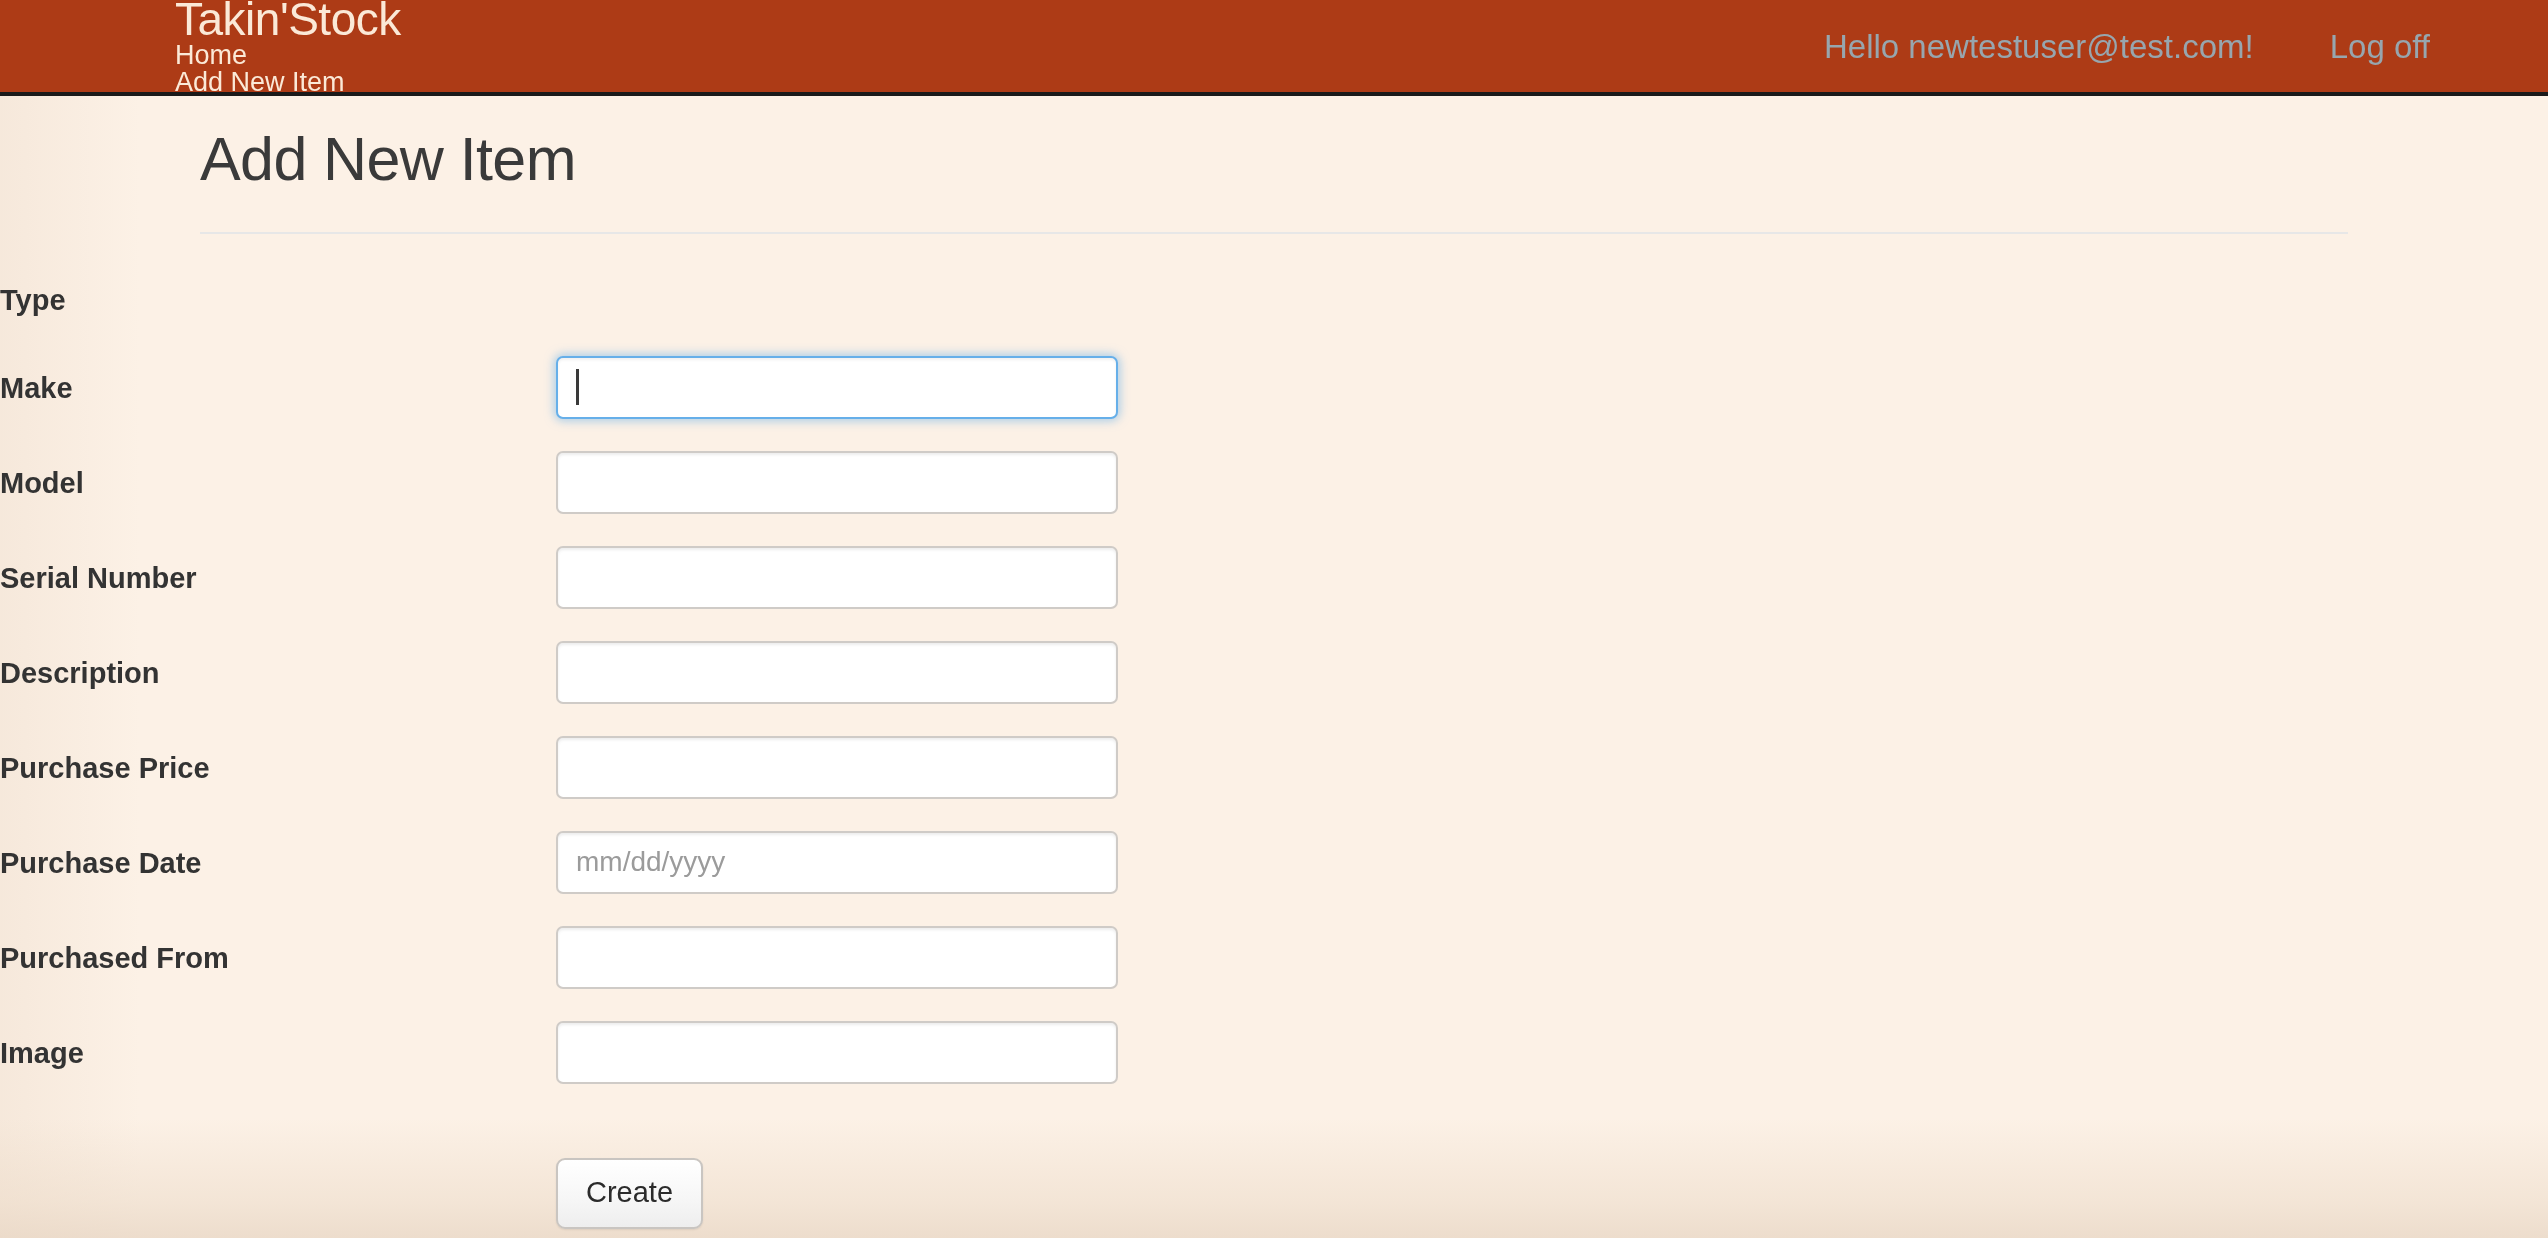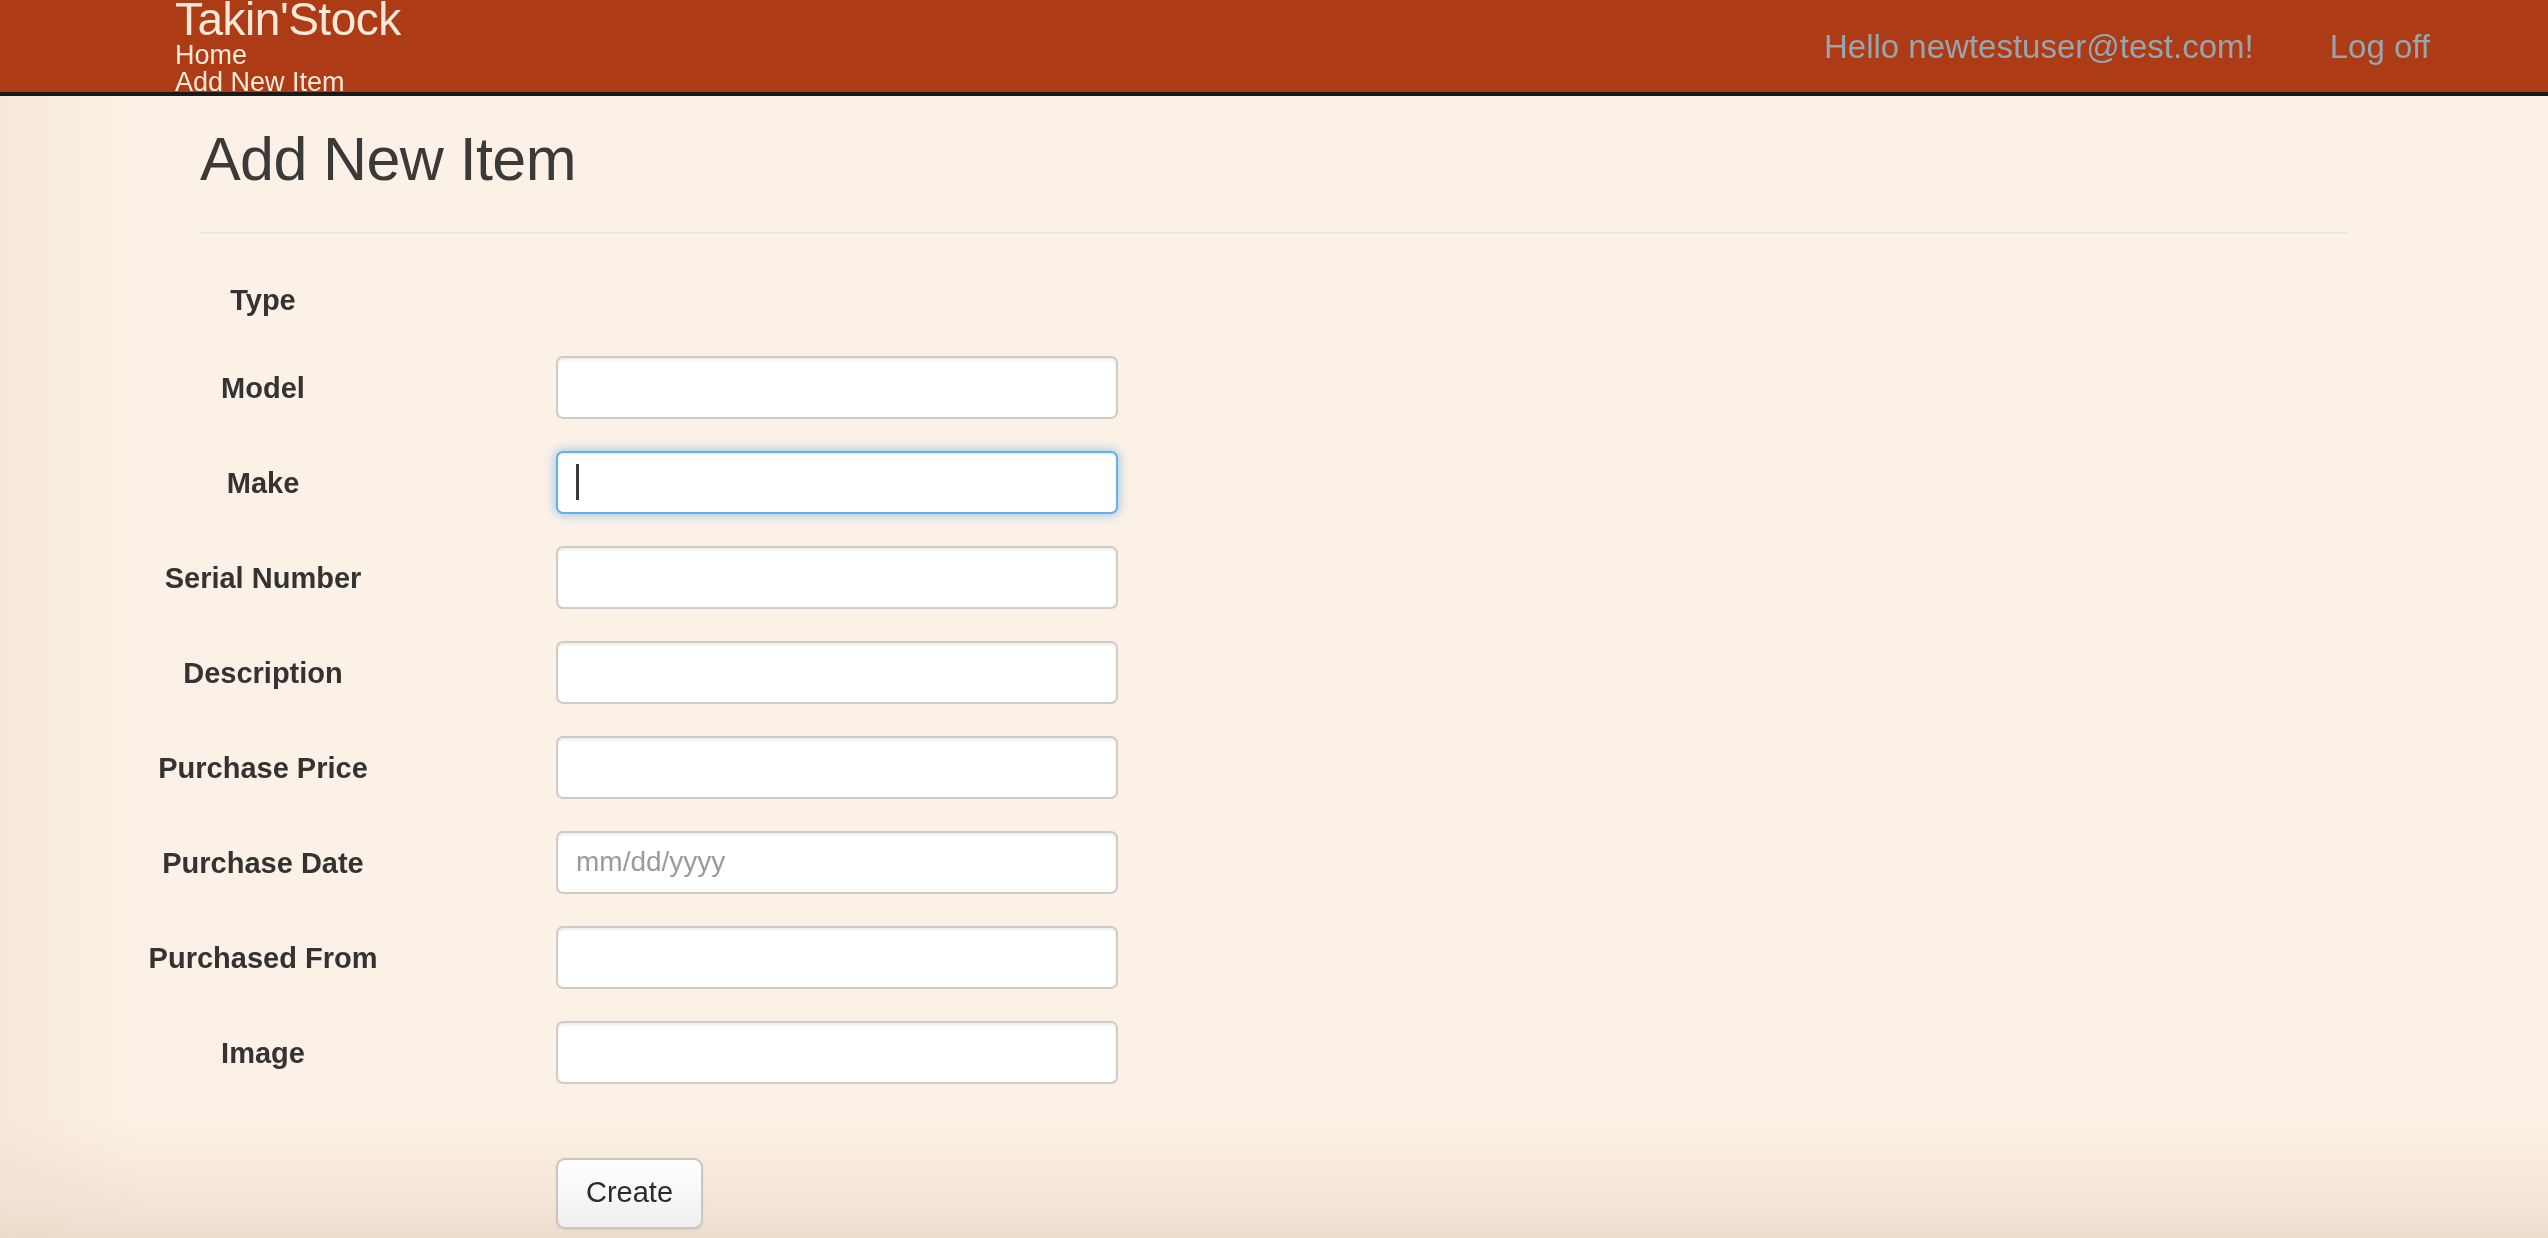--- a/index.html
+++ b/index.html
@@ -116,21 +116,21 @@
   .form-row {
     display: flex;
     align-items: flex-start;
     margin-bottom: 32px;
     min-height: 56px;
   }
   .form-row:last-of-type { margin-bottom: 0; }
 
   .form-label {
     width: 556px;
-    text-align: center;
+    text-align: left;
     padding-right: 30px;
     padding-top: 14px;
     font-size: 29px;
     line-height: 1.25;
     font-weight: bold;
     color: #333333;
     white-space: nowrap;
   }
   .form-control-wrap {
     width: 562px;
@@ -247,37 +247,37 @@
 
   <hr class="title-rule">
 
   <form class="form">
 
     <div class="form-row">
       <div class="form-label">Type</div>
     </div>
 
     <div class="form-row">
-      <div class="form-label">Model</div>
-      <div class="form-control-wrap">
-        <input class="text-input" type="text" placeholder="" style="">
-      </div>
-    </div>
-
-    <div class="form-row">
       <div class="form-label">Make</div>
       <div class="form-control-wrap">
         <div class="input-with-caret">
           <input class="text-input is-focused" type="text" placeholder="" style="">
           <div class="caret"></div>
         </div>
       </div>
     </div>
 
     <div class="form-row">
+      <div class="form-label">Model</div>
+      <div class="form-control-wrap">
+        <input class="text-input" type="text" placeholder="" style="">
+      </div>
+    </div>
+
+    <div class="form-row">
       <div class="form-label">Serial Number</div>
       <div class="form-control-wrap">
         <input class="text-input" type="text" placeholder="" style="">
       </div>
     </div>
 
     <div class="form-row">
       <div class="form-label">Description</div>
       <div class="form-control-wrap">
         <input class="text-input" type="text" placeholder="" style="">

